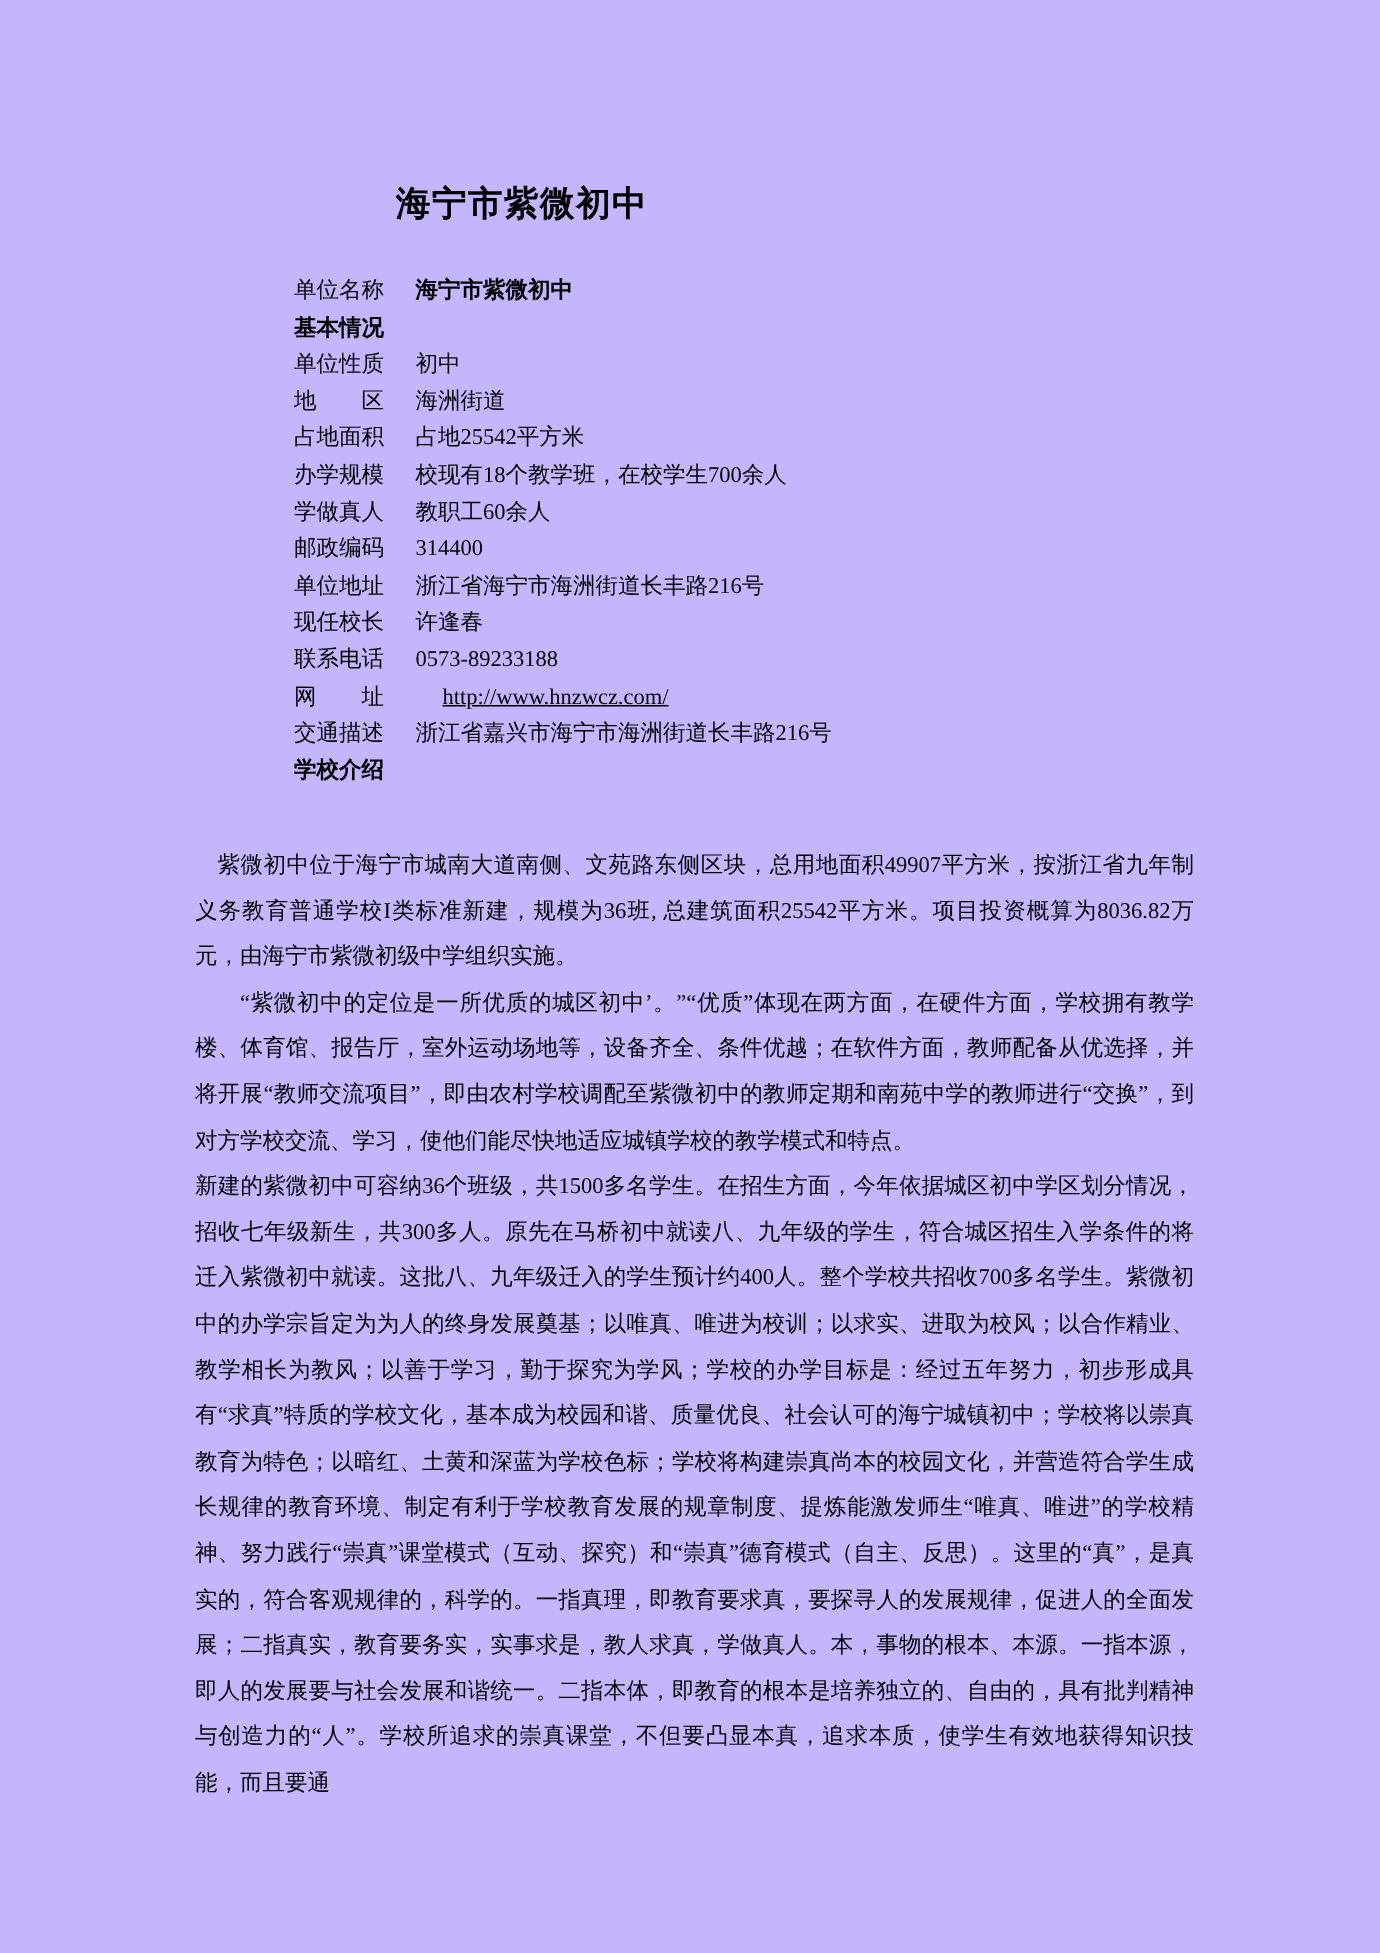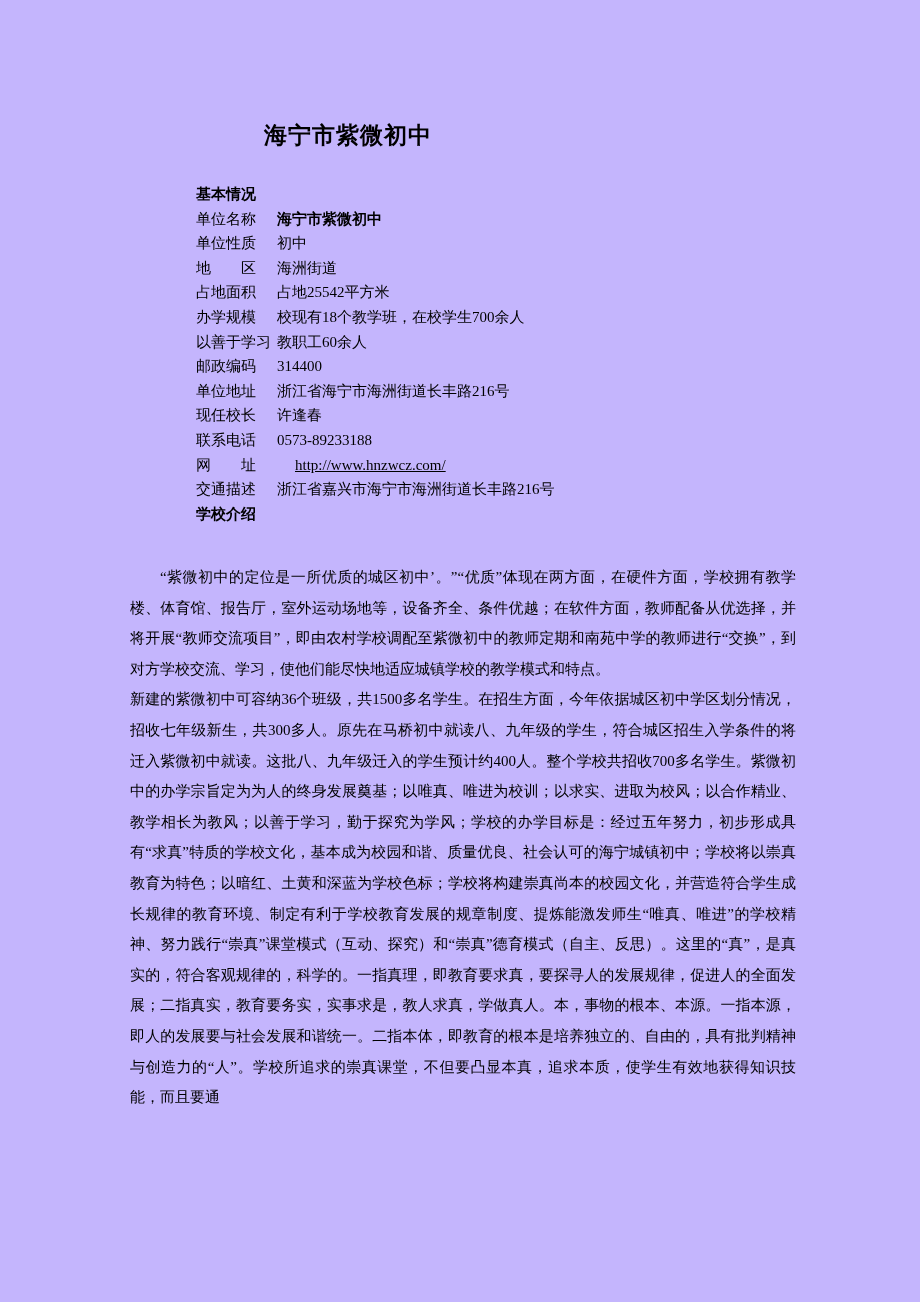--- a/index.html
+++ b/index.html
@@ -69,32 +69,33 @@
     margin: 0;
     word-break: break-all;
   }
 </style>
 </head>
 <body>
 
 <div class="page">
   <h1 class="doc-title">海宁市紫微初中</h1>
   <div class="info-table">
+      <div class="row"><span class="label">单位名称</span><span class="value bold">海宁市紫微初中</span></div>
       <div class="row"><span class="sec-header">基本情况</span></div>
-      <div class="row"><span class="label">单位名称</span><span class="value bold">海宁市紫微初中</span></div>
       <div class="row"><span class="label">单位性质</span><span class="value">初中</span></div>
       <div class="row"><span class="label">地　　区</span><span class="value">海洲街道</span></div>
       <div class="row"><span class="label">占地面积</span><span class="value">占地25542平方米</span></div>
       <div class="row"><span class="label">办学规模</span><span class="value">校现有18个教学班，在校学生700余人</span></div>
-      <div class="row"><span class="label">以善于学习</span><span class="value">教职工60余人</span></div>
+      <div class="row"><span class="label">学做真人</span><span class="value">教职工60余人</span></div>
       <div class="row"><span class="label">邮政编码</span><span class="value">314400</span></div>
       <div class="row"><span class="label">单位地址</span><span class="value">浙江省海宁市海洲街道长丰路216号</span></div>
       <div class="row"><span class="label">现任校长</span><span class="value">许逢春</span></div>
       <div class="row"><span class="label">联系电话</span><span class="value">0573-89233188</span></div>
       <div class="row"><span class="label">网　　址</span><span class="value link">http://www.hnzwcz.com/</span></div>
       <div class="row"><span class="label">交通描述</span><span class="value">浙江省嘉兴市海宁市海洲街道长丰路216号</span></div>
       <div class="row"><span class="sec-header">学校介绍</span></div>
     </div>
   <div class="intro">
+      <p style="text-indent: 1em;">紫微初中位于海宁市城南大道南侧、文苑路东侧区块，总用地面积49907平方米，按浙江省九年制义务教育普通学校I类标准新建，规模为36班, 总建筑面积25542平方米。项目投资概算为8036.82万元，由海宁市紫微初级中学组织实施。</p>
       <p style="text-indent: 2em;">“紫微初中的定位是一所优质的城区初中’。”“优质”体现在两方面，在硬件方面，学校拥有教学楼、体育馆、报告厅，室外运动场地等，设备齐全、条件优越；在软件方面，教师配备从优选择，并将开展“教师交流项目”，即由农村学校调配至紫微初中的教师定期和南苑中学的教师进行“交换”，到对方学校交流、学习，使他们能尽快地适应城镇学校的教学模式和特点。</p>
       <p style="text-indent: 0em;">新建的紫微初中可容纳36个班级，共1500多名学生。在招生方面，今年依据城区初中学区划分情况，招收七年级新生，共300多人。原先在马桥初中就读八、九年级的学生，符合城区招生入学条件的将迁入紫微初中就读。这批八、九年级迁入的学生预计约400人。整个学校共招收700多名学生。紫微初中的办学宗旨定为为人的终身发展奠基；以唯真、唯进为校训；以求实、进取为校风；以合作精业、教学相长为教风；以善于学习，勤于探究为学风；学校的办学目标是：经过五年努力，初步形成具有“求真”特质的学校文化，基本成为校园和谐、质量优良、社会认可的海宁城镇初中；学校将以崇真教育为特色；以暗红、土黄和深蓝为学校色标；学校将构建崇真尚本的校园文化，并营造符合学生成长规律的教育环境、制定有利于学校教育发展的规章制度、提炼能激发师生“唯真、唯进”的学校精神、努力践行“崇真”课堂模式（互动、探究）和“崇真”德育模式（自主、反思）。这里的“真”，是真实的，符合客观规律的，科学的。一指真理，即教育要求真，要探寻人的发展规律，促进人的全面发展；二指真实，教育要务实，实事求是，教人求真，学做真人。本，事物的根本、本源。一指本源，即人的发展要与社会发展和谐统一。二指本体，即教育的根本是培养独立的、自由的，具有批判精神与创造力的“人”。学校所追求的崇真课堂，不但要凸显本真，追求本质，使学生有效地获得知识技能，而且要通</p>
     </div>
 </div>
 
 </body></html>

